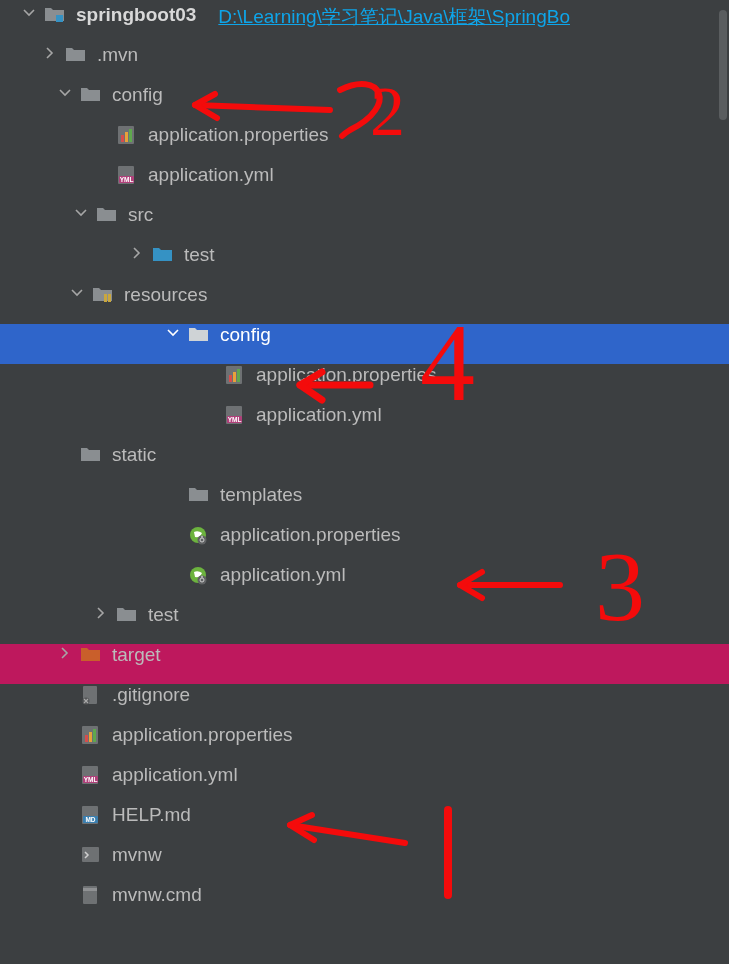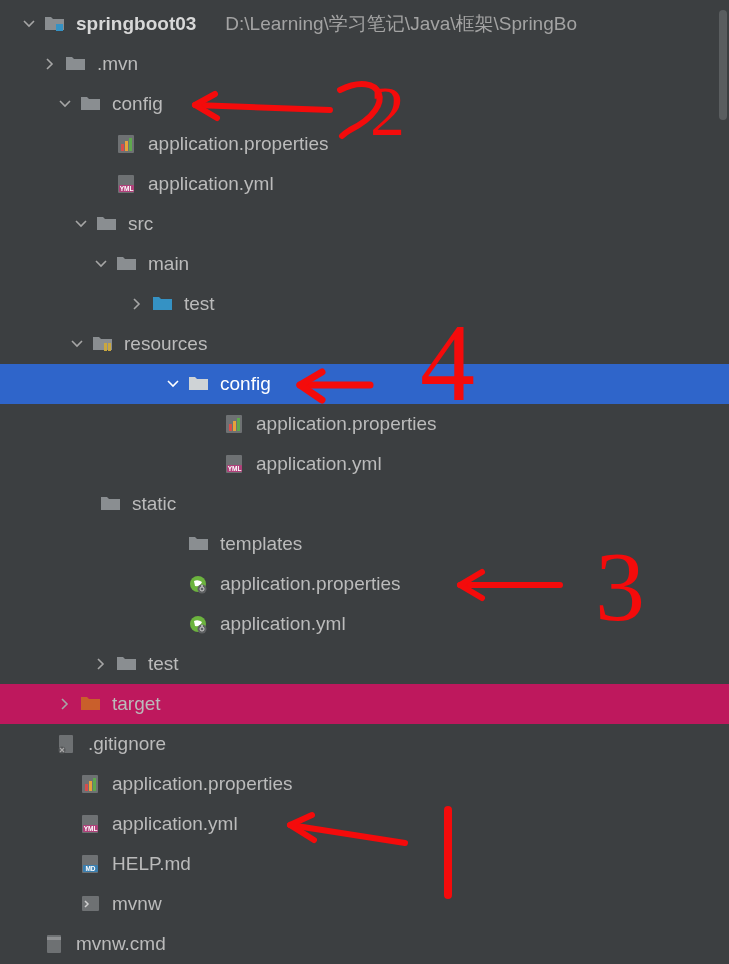--- a/index.html
+++ b/index.html
@@ -13,21 +13,21 @@
     color: #bbbbbb;
     overflow: hidden;
     position: relative;
   }
   .tree {
     position: relative;
     padding-top: 4px;
   }
   .row {
     display: flex;
-    align-items: center;
+    align-items: flex-start;
     height: 40px;
     white-space: nowrap;
     position: relative;
   }
   .row.selected {
     background: #2f65ca;
     color: #ffffff;
   }
   .row.target {
     background: #be185d;
@@ -46,21 +46,21 @@
     width: 22px;
     height: 22px;
     margin-right: 10px;
     display: inline-flex;
     align-items: center;
     justify-content: center;
     flex-shrink: 0;
   }
   .label { }
   .root-label { color: #d8d8d8; font-weight: 600; }
-  .path-hint { color: #a3a3a3; margin-left: 29px; font-weight: 400; }
+  .path-hint { color: #0ea5e9; margin-left: 22px; font-weight: 400; text-decoration: underline; }
   .annotations {
     position: absolute;
     top: 0; left: 0;
     width: 729px; height: 964px;
     pointer-events: none;
     z-index: 50;
   }
   .scrollbar-thumb {
     position: absolute;
     right: 2px;
@@ -213,202 +213,189 @@
         </svg>
       </span>
     <span class="icon">
         <svg width="22" height="22">
           <use href="#i-folder"></use>
         </svg>
       </span>
     <span class="label">src</span>
   </div>
 
+
+  <div class="row" style="padding-left:128px">
+    <span class="arrow">
+        <svg>
+          <use href="#i-chev-right"></use>
+        </svg>
+      </span>
+    <span class="icon">
+        <svg width="22" height="22">
+          <use href="#i-folder-java"></use>
+        </svg>
+      </span>
+    <span class="label">test</span>
+  </div>
+
+  <div class="row" style="padding-left:68px">
+    <span class="arrow">
+        <svg>
+          <use href="#i-chev-down"></use>
+        </svg>
+      </span>
+    <span class="icon">
+        <svg width="22" height="22">
+          <use href="#i-folder-res"></use>
+        </svg>
+      </span>
+    <span class="label">resources</span>
+  </div>
+
+  <div class="row selected" style="padding-left:164px">
+    <span class="arrow">
+        <svg>
+          <use href="#i-chev-down-sel"></use>
+        </svg>
+      </span>
+    <span class="icon">
+        <svg width="22" height="22">
+          <use href="#i-folder-sel"></use>
+        </svg>
+      </span>
+    <span class="label" style="color:#fff">config</span>
+  </div>
+  <div class="row" style="padding-left:224px">
+    <span class="icon">
+        <svg width="22" height="22">
+          <use href="#i-props"></use>
+        </svg>
+      </span>
+    <span class="label">application.properties</span>
+  </div>
+  <div class="row" style="padding-left:224px">
+    <span class="icon">
+        <svg width="22" height="22">
+          <use href="#i-yml"></use>
+        </svg>
+      </span>
+    <span class="label">application.yml</span>
+  </div>
+
+  <div class="row" style="padding-left:80px">
+    <span class="icon">
+        <svg width="22" height="22">
+          <use href="#i-folder"></use>
+        </svg>
+      </span>
+    <span class="label">static</span>
+  </div>
+
+  <div class="row" style="padding-left:188px">
+    <span class="icon">
+        <svg width="22" height="22">
+          <use href="#i-folder"></use>
+        </svg>
+      </span>
+    <span class="label">templates</span>
+  </div>
+
+  <div class="row" style="padding-left:188px">
+    <span class="icon">
+        <svg width="22" height="22">
+          <use href="#i-spring"></use>
+        </svg>
+      </span>
+    <span class="label">application.properties</span>
+  </div>
+
+  <div class="row" style="padding-left:188px">
+    <span class="icon">
+        <svg width="22" height="22">
+          <use href="#i-spring"></use>
+        </svg>
+      </span>
+    <span class="label">application.yml</span>
+  </div>
+
   <div class="row" style="padding-left:92px">
     <span class="arrow">
         <svg>
-          <use href="#i-chev-down"></use>
-        </svg>
-      </span>
-    <span class="icon">
-        <svg width="22" height="22">
-          <use href="#i-folder"></use>
-        </svg>
-      </span>
-    <span class="label">main</span>
-  </div>
-
-  <div class="row" style="padding-left:128px">
-    <span class="arrow">
-        <svg>
           <use href="#i-chev-right"></use>
         </svg>
       </span>
     <span class="icon">
         <svg width="22" height="22">
-          <use href="#i-folder-java"></use>
+          <use href="#i-folder"></use>
         </svg>
       </span>
     <span class="label">test</span>
   </div>
 
-  <div class="row" style="padding-left:68px">
-    <span class="arrow">
-        <svg>
-          <use href="#i-chev-down"></use>
-        </svg>
-      </span>
-    <span class="icon">
-        <svg width="22" height="22">
-          <use href="#i-folder-res"></use>
-        </svg>
-      </span>
-    <span class="label">resources</span>
-  </div>
-
-  <div class="row selected" style="padding-left:164px">
-    <span class="arrow">
-        <svg>
-          <use href="#i-chev-down-sel"></use>
-        </svg>
-      </span>
-    <span class="icon">
-        <svg width="22" height="22">
-          <use href="#i-folder-sel"></use>
-        </svg>
-      </span>
-    <span class="label" style="color:#fff">config</span>
-  </div>
-  <div class="row" style="padding-left:224px">
+  <div class="row target" style="padding-left:56px">
+    <span class="arrow">
+        <svg>
+          <use href="#i-chev-right"></use>
+        </svg>
+      </span>
+    <span class="icon">
+        <svg width="22" height="22">
+          <use href="#i-folder-target"></use>
+        </svg>
+      </span>
+    <span class="label">target</span>
+  </div>
+
+  <div class="row" style="padding-left:80px">
+    <span class="icon">
+        <svg width="22" height="22">
+          <use href="#i-file"></use>
+        </svg>
+      </span>
+    <span class="label">.gitignore</span>
+  </div>
+
+  <div class="row" style="padding-left:80px">
     <span class="icon">
         <svg width="22" height="22">
           <use href="#i-props"></use>
         </svg>
       </span>
     <span class="label">application.properties</span>
   </div>
-  <div class="row" style="padding-left:224px">
+
+  <div class="row" style="padding-left:80px">
     <span class="icon">
         <svg width="22" height="22">
           <use href="#i-yml"></use>
         </svg>
       </span>
     <span class="label">application.yml</span>
   </div>
 
-  <div class="row" style="padding-left:100px">
-    <span class="icon">
-        <svg width="22" height="22">
-          <use href="#i-folder"></use>
-        </svg>
-      </span>
-    <span class="label">static</span>
-  </div>
-
-  <div class="row" style="padding-left:188px">
-    <span class="icon">
-        <svg width="22" height="22">
-          <use href="#i-folder"></use>
-        </svg>
-      </span>
-    <span class="label">templates</span>
-  </div>
-
-  <div class="row" style="padding-left:188px">
-    <span class="icon">
-        <svg width="22" height="22">
-          <use href="#i-spring"></use>
-        </svg>
-      </span>
-    <span class="label">application.properties</span>
-  </div>
-
-  <div class="row" style="padding-left:188px">
-    <span class="icon">
-        <svg width="22" height="22">
-          <use href="#i-spring"></use>
-        </svg>
-      </span>
-    <span class="label">application.yml</span>
-  </div>
-
-  <div class="row" style="padding-left:92px">
-    <span class="arrow">
-        <svg>
-          <use href="#i-chev-right"></use>
-        </svg>
-      </span>
-    <span class="icon">
-        <svg width="22" height="22">
-          <use href="#i-folder"></use>
-        </svg>
-      </span>
-    <span class="label">test</span>
-  </div>
-
-  <div class="row target" style="padding-left:56px">
-    <span class="arrow">
-        <svg>
-          <use href="#i-chev-right"></use>
-        </svg>
-      </span>
-    <span class="icon">
-        <svg width="22" height="22">
-          <use href="#i-folder-target"></use>
-        </svg>
-      </span>
-    <span class="label">target</span>
-  </div>
-
-  <div class="row" style="padding-left:56px">
-    <span class="icon">
-        <svg width="22" height="22">
-          <use href="#i-file"></use>
-        </svg>
-      </span>
-    <span class="label">.gitignore</span>
-  </div>
-
-  <div class="row" style="padding-left:80px">
-    <span class="icon">
-        <svg width="22" height="22">
-          <use href="#i-props"></use>
-        </svg>
-      </span>
-    <span class="label">application.properties</span>
-  </div>
-
-  <div class="row" style="padding-left:80px">
-    <span class="icon">
-        <svg width="22" height="22">
-          <use href="#i-yml"></use>
-        </svg>
-      </span>
-    <span class="label">application.yml</span>
-  </div>
-
   <div class="row" style="padding-left:80px">
     <span class="icon">
         <svg width="22" height="22">
           <use href="#i-md"></use>
         </svg>
       </span>
     <span class="label">HELP.md</span>
   </div>
 
   <div class="row" style="padding-left:80px">
     <span class="icon">
         <svg width="22" height="22">
           <use href="#i-sh"></use>
         </svg>
       </span>
     <span class="label">mvnw</span>
   </div>
 
-  <div class="row" style="padding-left:44px">
+  <div class="row" style="padding-left:80px">
     <span class="icon">
         <svg width="22" height="22">
           <use href="#i-cmd"></use>
         </svg>
       </span>
     <span class="label">mvnw.cmd</span>
   </div>
 
 </div>
 

